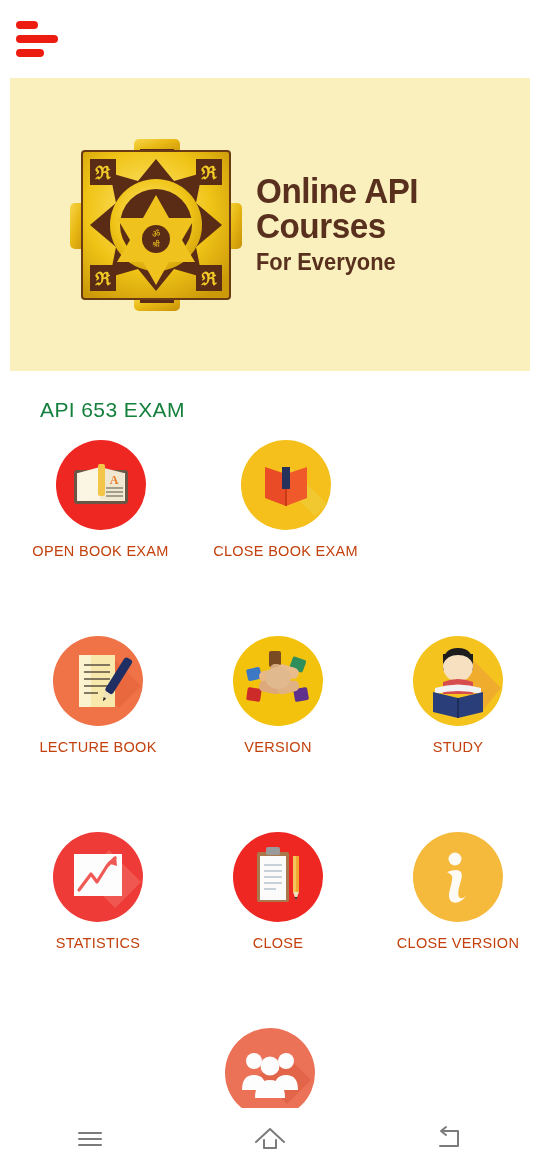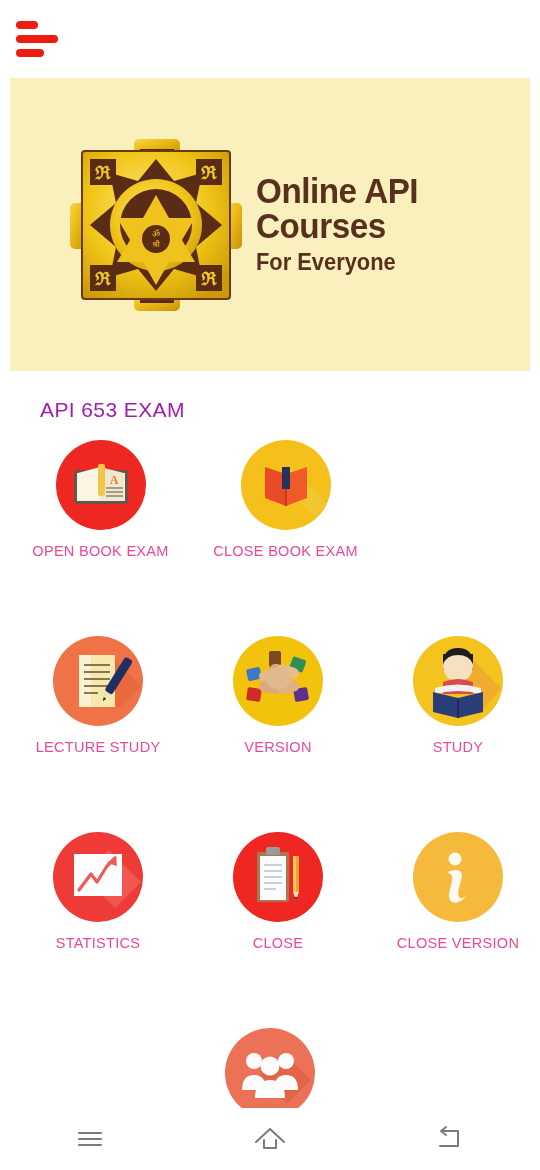--- a/index.html
+++ b/index.html
@@ -35,36 +35,36 @@
     color: #58301d; line-height: 1.0; font-stretch: condensed;
     transform: scaleX(0.95); transform-origin: left center;
   }
   .banner-sub {
     font-size: 23px; font-weight: 700; color: #58301d;
     margin-top: 6px; transform: scaleX(0.95); transform-origin: left center;
   }
 
   
   .section-title {
-    color: #a21caf; font-size: 21px; font-weight: 400;
+    color: #15803d; font-size: 21px; font-weight: 400;
     letter-spacing: 0.4px; margin: 27px 12px 0 40px;
   }
 
   
   .grid { margin-top: 18px; }
   .grid-row { display: flex; }
   .cell { width: 169px; margin-left: 16px; display: flex; flex-direction: column; align-items: center; cursor: pointer; }
   .grid-row.last { justify-content: center; }
   .grid-row.last .cell { margin-left: 0; }
   .icon-circle {
     width: 90px; height: 90px; border-radius: 50%;
     position: relative; overflow: hidden; flex: none;
   }
   .cell-label {
-    margin-top: 13px; font-size: 14.5px; color: #ec4899;
+    margin-top: 13px; font-size: 14.5px; color: #c2410c;
     letter-spacing: 0.3px; white-space: nowrap; text-align: center;
   }
   .row-gap { height: 77px; }
 
   
   .navbar {
     position: absolute; left: 0; bottom: 0; width: 540px; height: 62px;
     display: flex; align-items: center; justify-content: space-around;
     background: #fff;
   }
@@ -196,21 +196,21 @@
               <line x1="31" y1="50" x2="57" y2="50"></line>
               <line x1="31" y1="57" x2="45" y2="57"></line>
             </g>
             <g transform="rotate(32 60 48)">
               <rect x="56" y="18" width="9" height="40" rx="3" fill="#1f2f63"></rect>
               <path d="M56 58 L65 58 L60.5 68 Z" fill="#f0e2b6"></path>
               <path d="M59 64 L62 64 L60.5 68 Z" fill="#2a2a2a"></path>
             </g>
           </svg>
         </div>
-        <div class="cell-label">LECTURE STUDY</div>
+        <div class="cell-label">LECTURE BOOK</div>
       </div>
 
       <div class="cell">
         <div class="icon-circle" style="background:#f3c20c">
           <svg viewBox="0 0 90 90" width="90" height="90">
             <g>
               <rect x="14" y="32" width="14" height="12" rx="2" fill="#3c78c4" transform="rotate(-12 21 38)"></rect>
               <rect x="26" y="34" width="22" height="11" rx="5" fill="#e8b987" transform="rotate(-10 37 39)"></rect>
             </g>
             <g>

